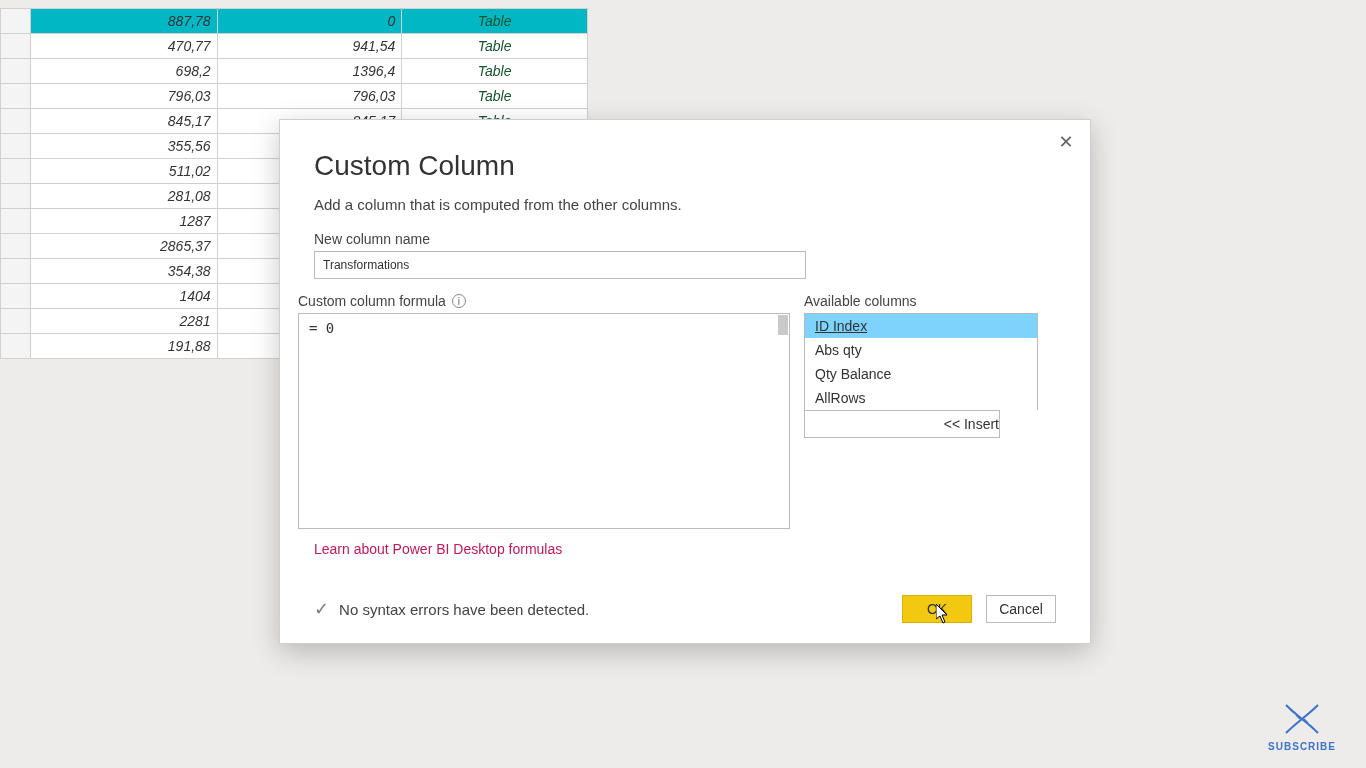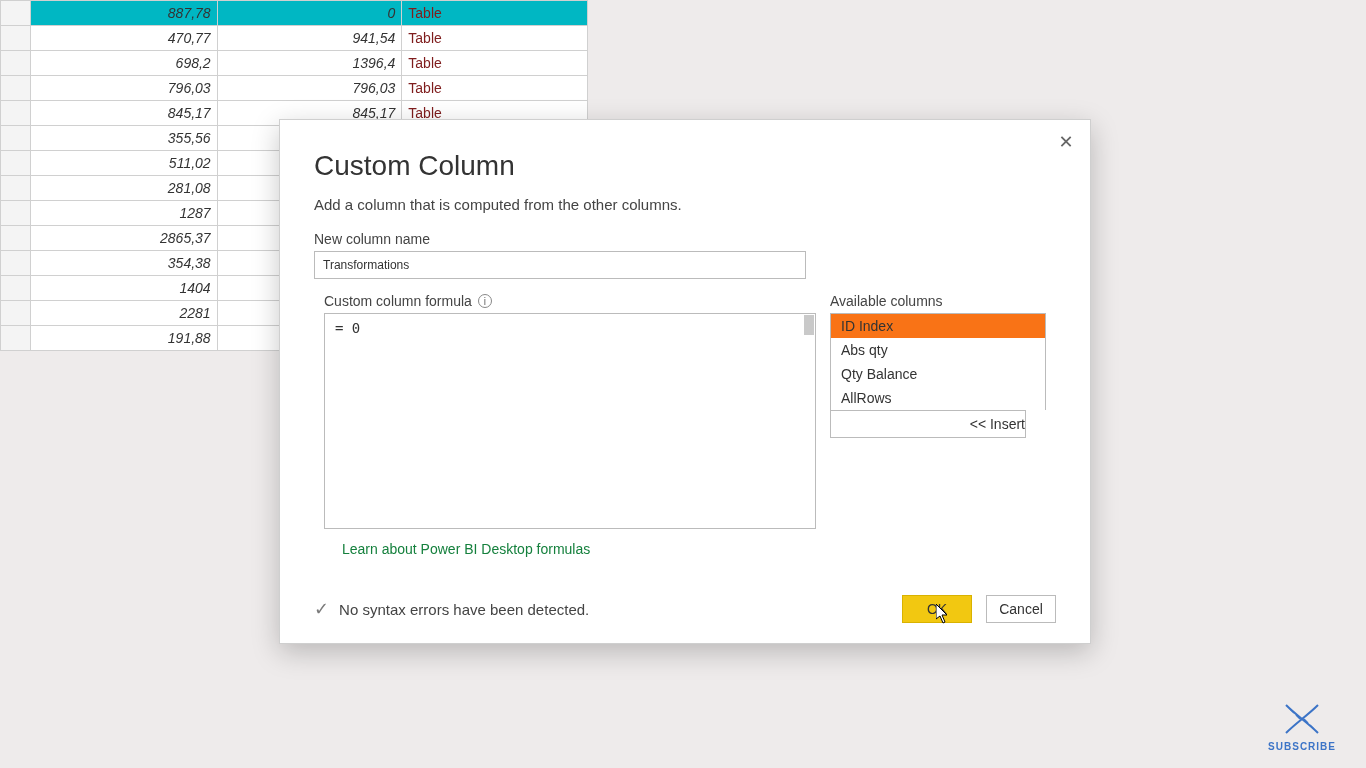--- a/index.html
+++ b/index.html
@@ -2,35 +2,35 @@
 <html><head>
 <meta charset="utf-8">
 <style>
   * { box-sizing: border-box; margin: 0; padding: 0; font-family: "Segoe UI", Arial, sans-serif; }
   html, body { width: 1366px; height: 768px; overflow: hidden; }
   body { background: #eeebeb; position: relative; }
 
   
   .grid {
     position: absolute;
-    left: 0; top: 0;
+    left: 0; top: 8px;
     width: 588px;
     border-collapse: collapse;
     font-size: 14px;
   }
   .grid td {
     border: 1px solid #d0d0d0;
     padding: 3px 6px;
     height: 25px;
     background: #ffffff;
   }
   .grid .col-a { width: 30px; background: #f4f4f4; }
   .grid .col-b { width: 187px; text-align: right; font-style: italic; color: #333; }
   .grid .col-c { width: 185px; text-align: right; font-style: italic; color: #333; }
-  .grid .col-d { width: 186px; text-align: left; color: #7f1d1d; }
+  .grid .col-d { width: 186px; text-align: center; color: #14532d; font-style: italic; }
   .grid tr.sel .col-b,
   .grid tr.sel .col-c,
   .grid tr.sel .col-d { background: #00b7c3; }
 
   
   .dialog {
     position: absolute;
     left: 279px; top: 119px;
     width: 812px; height: 525px;
     background: #ffffff;
@@ -72,21 +72,21 @@
     height: 28px;
     border: 1px solid #bbb;
     padding: 3px 8px;
     font-size: 12px;
     color: #333;
   }
 
   .row {
     display: flex;
     flex-direction: row;
-    padding: 0 44px;
+    padding: 0 18px;
     gap: 14px;
   }
   .col-left { width: 492px; }
   .col-right { width: 234px; }
 
   .formula-label { font-size: 14px; color: #444; display: flex; align-items: center; gap: 6px; }
   .info-icon {
     display: inline-block;
     width: 14px; height: 14px;
     border: 1px solid #888;
@@ -124,40 +124,39 @@
   }
   .avail-item {
     padding: 4px 10px;
     font-size: 14px;
     color: #333;
     border-bottom: 1px solid transparent;
     height: 24px;
     line-height: 16px;
     cursor: default;
   }
-  .avail-item.selected { background: #f97316; }
+  .avail-item.selected { background: #7dd3fc; text-decoration: underline; }
   .insert-btn {
     width: 196px;
     height: 28px;
     border: 1px solid #bbb;
     background: #fff;
     text-align: right;
     font-size: 14px;
     line-height: 26px;
     cursor: pointer;
     color: #333;
   }
 
   .learn-link {
-    color: #15803d;
+    color: #be185d;
     font-size: 14px;
     padding: 12px 34px 0 34px;
     text-decoration: none;
     display: inline-block;
-    margin-left: 28px;
   }
 
   .footer {
     position: absolute;
     left: 0; right: 0; bottom: 0;
     height: 68px;
     display: flex;
     align-items: center;
     padding: 0 34px;
   }

